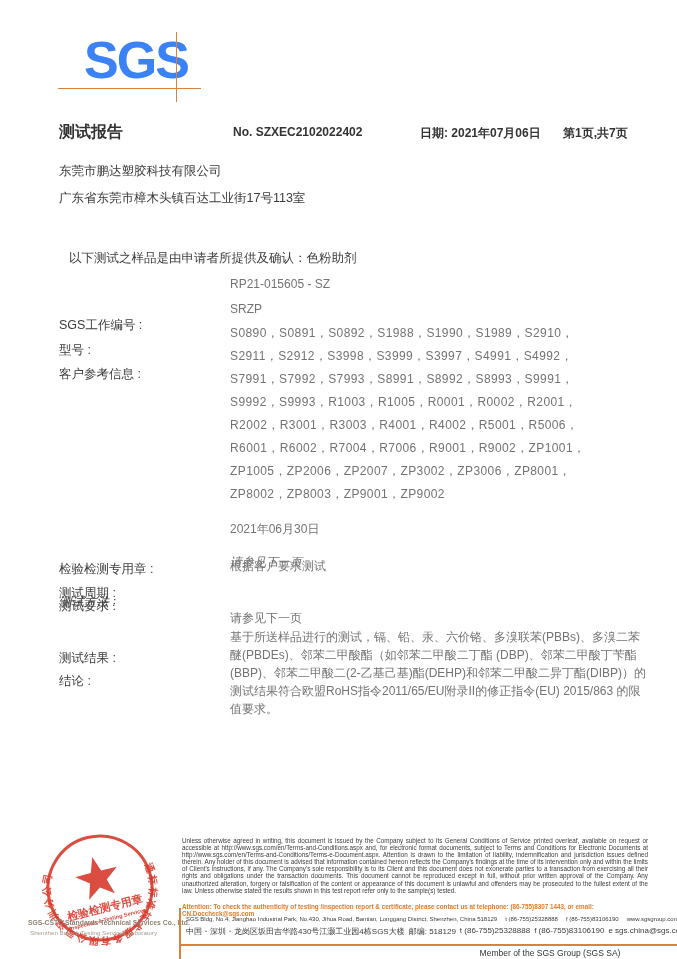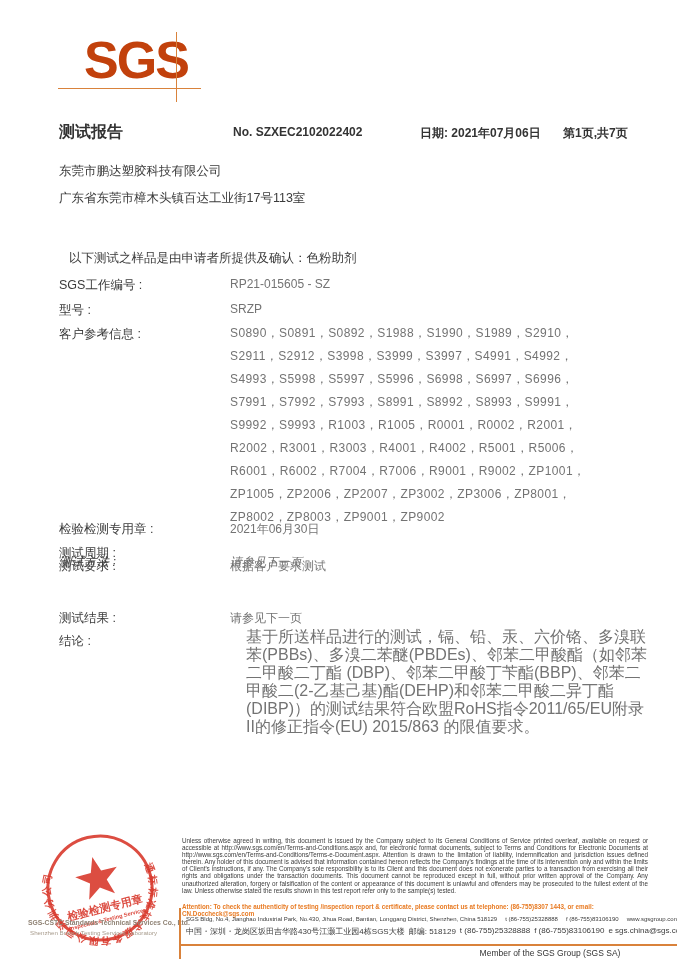--- a/index.html
+++ b/index.html
@@ -5,42 +5,42 @@
   * { margin:0; padding:0; box-sizing:border-box; }
   html,body { background:#e9e9e9; }
   body { font-family:"Liberation Sans","DejaVu Sans",sans-serif; }
   .page {
     position:relative; width:677px; height:959px; background:#ffffff;
     margin:0 auto; overflow:hidden; color:#3b3b3b;
   }
   
   .logo-text {
     position:absolute; left:84px; top:30px; font-size:52px; font-weight:800;
-    color:#c2410c; letter-spacing:-2px; font-family:"Liberation Sans",sans-serif;
+    color:#3b82f6; letter-spacing:-2px; font-family:"Liberation Sans",sans-serif;
   }
   .logo-hline { position:absolute; left:58px; top:88px; width:143px; height:1px; background:#d9823b; }
   .logo-vline { position:absolute; left:176px; top:32px; width:1px; height:70px; background:#d9823b; }
 
   
   .report-title { position:absolute; left:59px; top:122px; font-size:16px; font-weight:700; color:#333; }
   .report-no   { position:absolute; left:233px; top:125px; font-size:12px; font-weight:700; color:#333; }
   .report-date { position:absolute; left:420px; top:125px; font-size:12px; font-weight:700; color:#333; }
   .report-page { position:absolute; left:563px; top:125px; font-size:12px; font-weight:700; color:#333; }
 
   
   .applicant-name    { position:absolute; left:59px; top:163px; font-size:12.5px; color:#3b3b3b; }
   .applicant-address { position:absolute; left:59px; top:190px; font-size:12.5px; color:#3b3b3b; }
 
   
   .statement { position:absolute; left:69px; top:250px; font-size:12.5px; color:#3b3b3b; }
   .frow { position:absolute; left:59px; width:592px; display:flex; }
-  .flabel { width:171px; flex:0 0 171px; font-size:12.5px; color:#3b3b3b; }
+  .flabel { width:171px; flex:0 0 171px; font-size:12.5px; color:#3b3b3b;margin-top:40px; }
   .fvalue { flex:1; font-size:12px; color:#737373; }
   .ref-line { font-size:12px; line-height:23px; letter-spacing:0.4px; }
-  .conclusion-text { font-size:16px; line-height:18px;margin-left:16px; }
+  .conclusion-text { font-size:12px; line-height:18px; }
 
   
   .legal {
     position:absolute; left:182px; top:837px; width:466px;
     font-size:6.3px; line-height:7.1px; color:#3c3c3c; text-align:justify;
   }
   .attention {
     position:absolute; left:182px; top:903px; width:466px;
     font-size:6.3px; line-height:7.1px; color:#e87a22; font-weight:700;
   }
@@ -92,21 +92,20 @@
   <div class="frow" style="top:302px;">
     <div class="flabel">型号 :</div>
     <div class="fvalue">SRZP</div>
   </div>
 
   <div class="frow" style="top:322px;">
     <div class="flabel" style="padding-top:4px;">客户参考信息 :</div>
     <div class="fvalue">
       <div class="ref-line">S0890，S0891，S0892，S1988，S1990，S1989，S2910，</div>
       <div class="ref-line">S2911，S2912，S3998，S3999，S3997，S4991，S4992，</div>
-      <div class="ref-line">S4993，S5998，S5997，S5996，S6998，S6997，S6996，</div>
       <div class="ref-line">S7991，S7992，S7993，S8991，S8992，S8993，S9991，</div>
       <div class="ref-line">S9992，S9993，R1003，R1005，R0001，R0002，R2001，</div>
       <div class="ref-line">R2002，R3001，R3003，R4001，R4002，R5001，R5006，</div>
       <div class="ref-line">R6001，R6002，R7004，R7006，R9001，R9002，ZP1001，</div>
       <div class="ref-line">ZP1005，ZP2006，ZP2007，ZP3002，ZP3006，ZP8001，</div>
       <div class="ref-line">ZP8002，ZP8003，ZP9001，ZP9002</div>
     </div>
   </div>
 
   <div class="frow" style="top:521px;">

